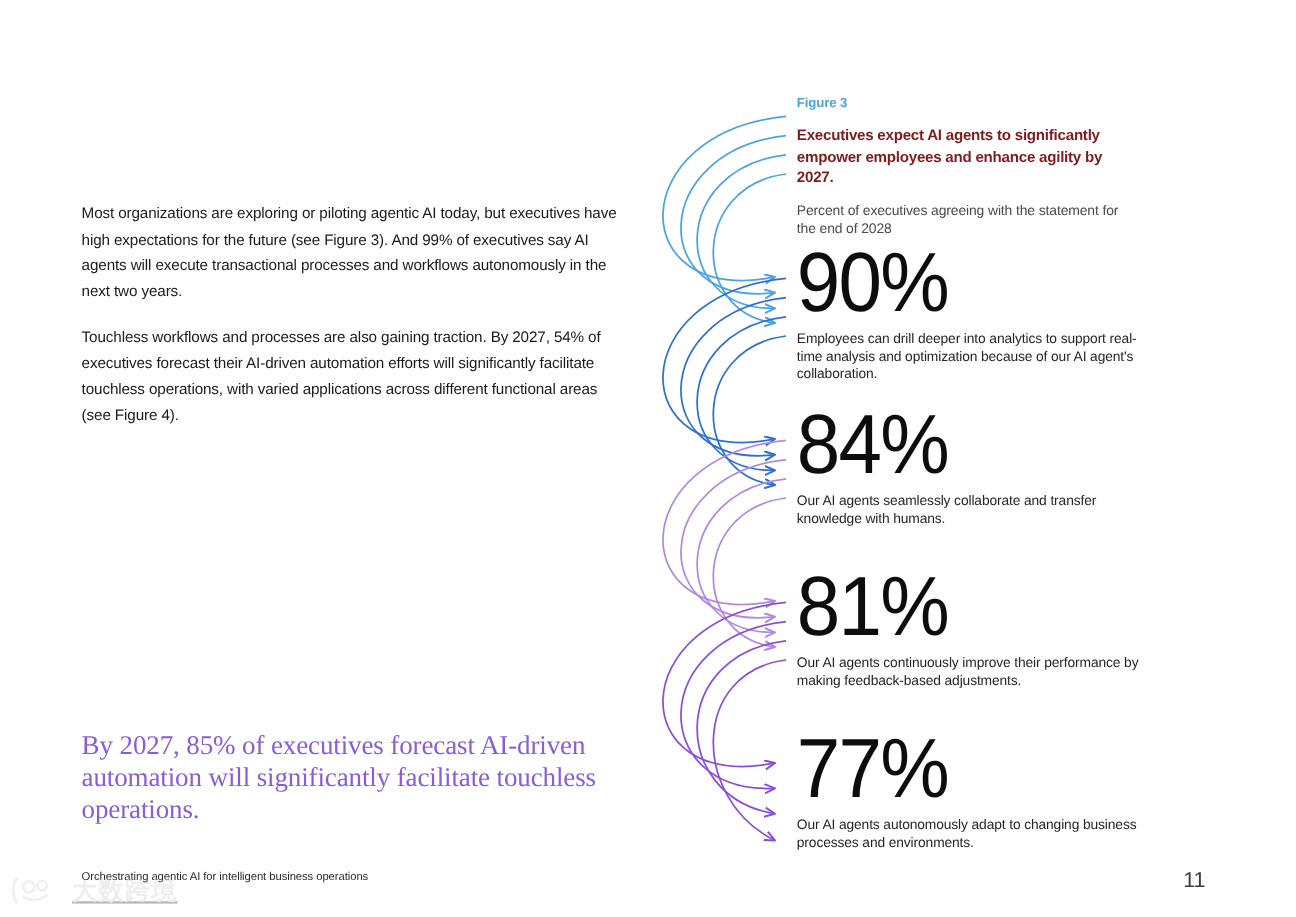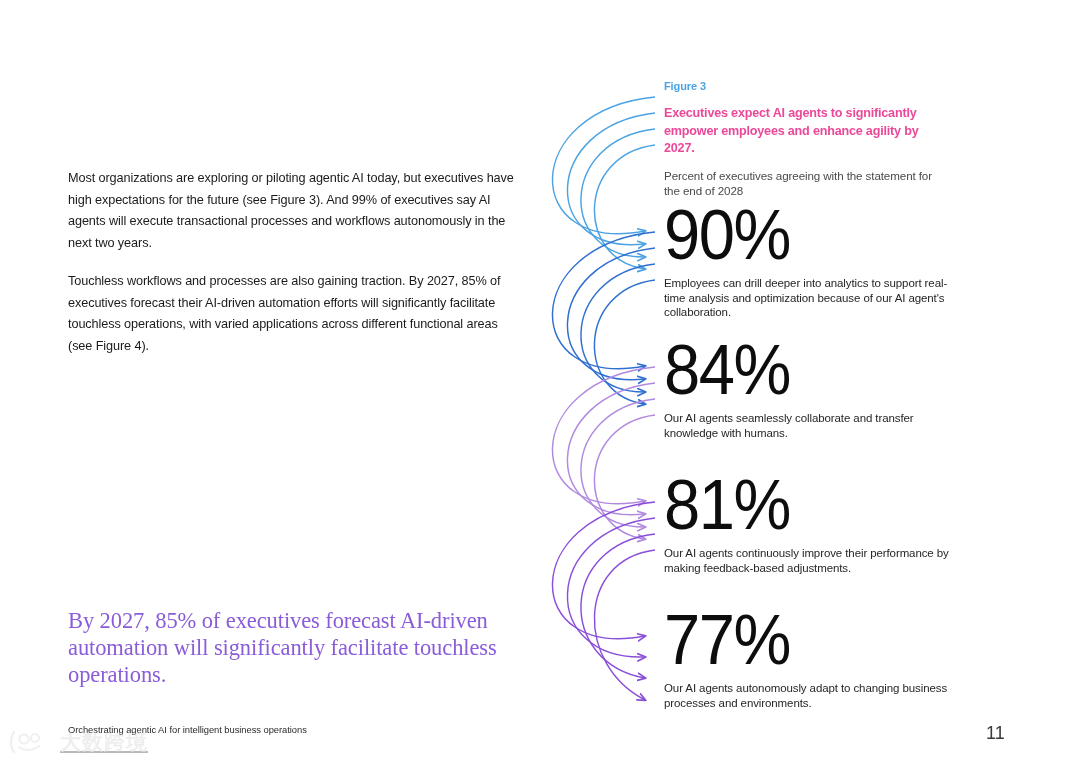--- a/index.html
+++ b/index.html
@@ -98,21 +98,21 @@
     font-weight: 700;
     color: #4ba3e3;
     letter-spacing: -0.1px;
     margin-bottom: 13px;
     margin-top: 16px;
   }
   #figure-title {
     font-size: 12.6px;
     font-weight: 700;
     line-height: 17.5px;
-    color: #ec4899;
+    color: #7f1d1d;
     letter-spacing: -0.2px;
     margin-bottom: 10px;
     width: 278px;
   }
   #figure-subtitle {
     font-size: 11.6px;
     line-height: 15.5px;
     color: #4a4a4a;
     letter-spacing: -0.1px;
     width: 276px;
@@ -193,21 +193,21 @@
   <g fill="none" stroke="#8a4fd8" stroke-width="1.45" marker-end="url(#ah-c3)">
     <path d="M655,502 C 520,515 520,660 645,636"></path>
     <path d="M655,518 C 540,531 540,661 645,657"></path>
     <path d="M655,534 C 558,545 558,663 645,678"></path>
     <path d="M655,550 C 576,560 576,665 645,700"></path>
   </g>
 </svg>
 
 <div id="left-column">
   <p class="body-paragraph">Most organizations are exploring or piloting agentic AI today, but executives have high expectations for the future (see Figure 3). And 99% of executives say AI agents will execute transactional processes and workflows autonomously in the next two years.</p>
-  <p class="body-paragraph">Touchless workflows and processes are also gaining traction. By 2027, 85% of executives forecast their AI-driven automation efforts will significantly facilitate touchless operations, with varied applications across different functional areas (see Figure 4).</p>
+  <p class="body-paragraph">Touchless workflows and processes are also gaining traction. By 2027, 54% of executives forecast their AI-driven automation efforts will significantly facilitate touchless operations, with varied applications across different functional areas (see Figure 4).</p>
 </div>
 
 <div id="pull-quote">By 2027, 85% of executives forecast AI-driven automation will significantly facilitate touchless operations.</div>
 
 <div id="figure-panel">
   <div id="figure-label">Figure 3</div>
   <div id="figure-title">Executives expect AI agents to significantly empower employees and enhance agility by 2027.</div>
   <div id="figure-subtitle">Percent of executives agreeing with the statement for the end of 2028</div>
 </div>
 

